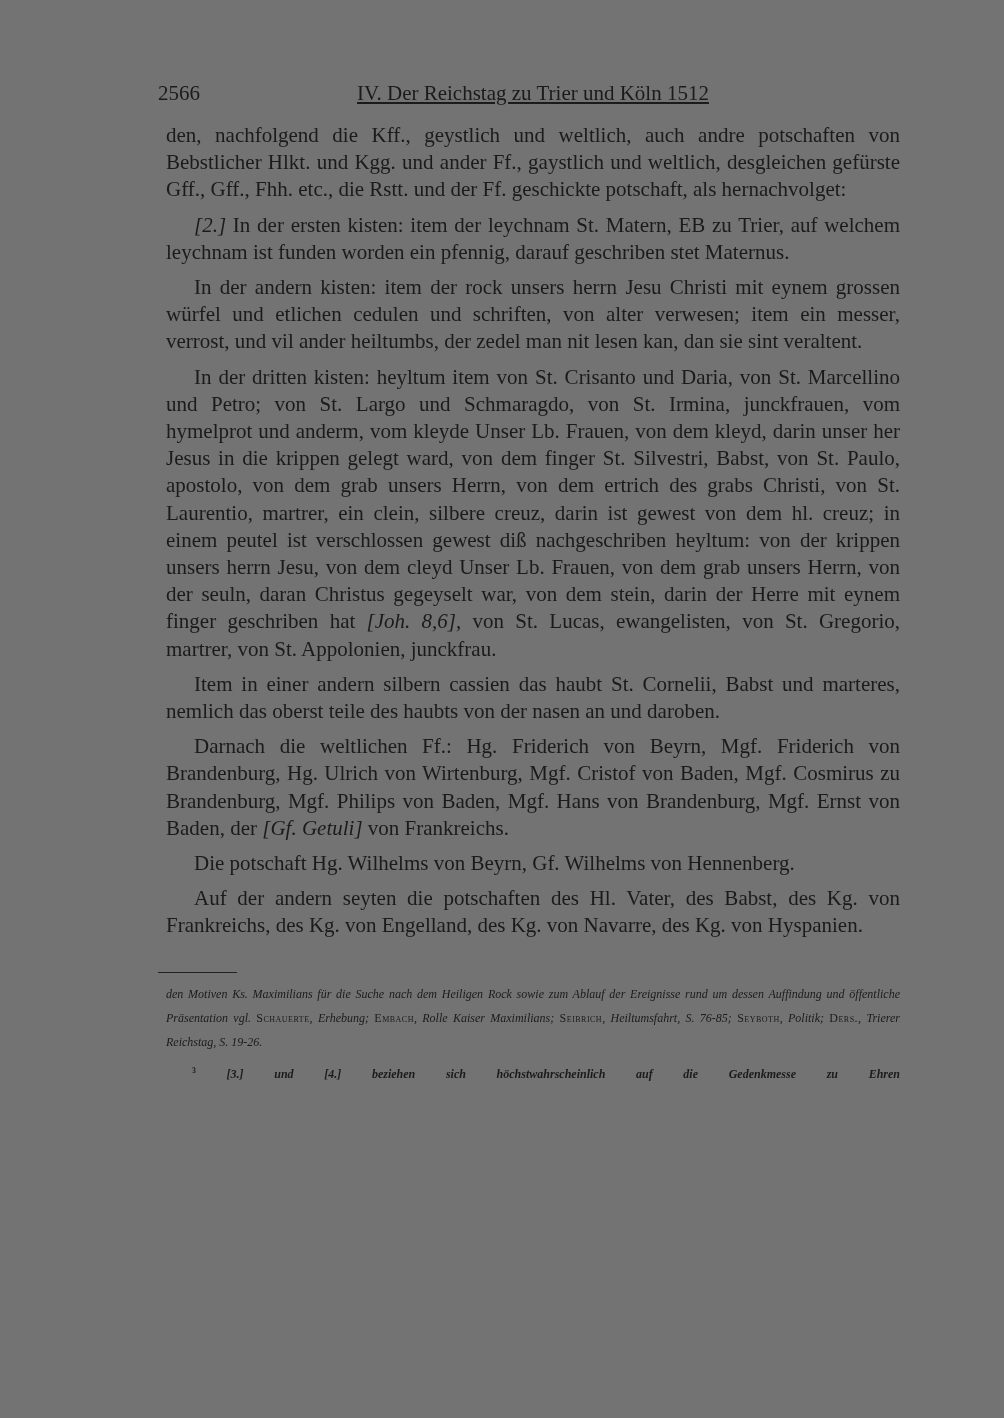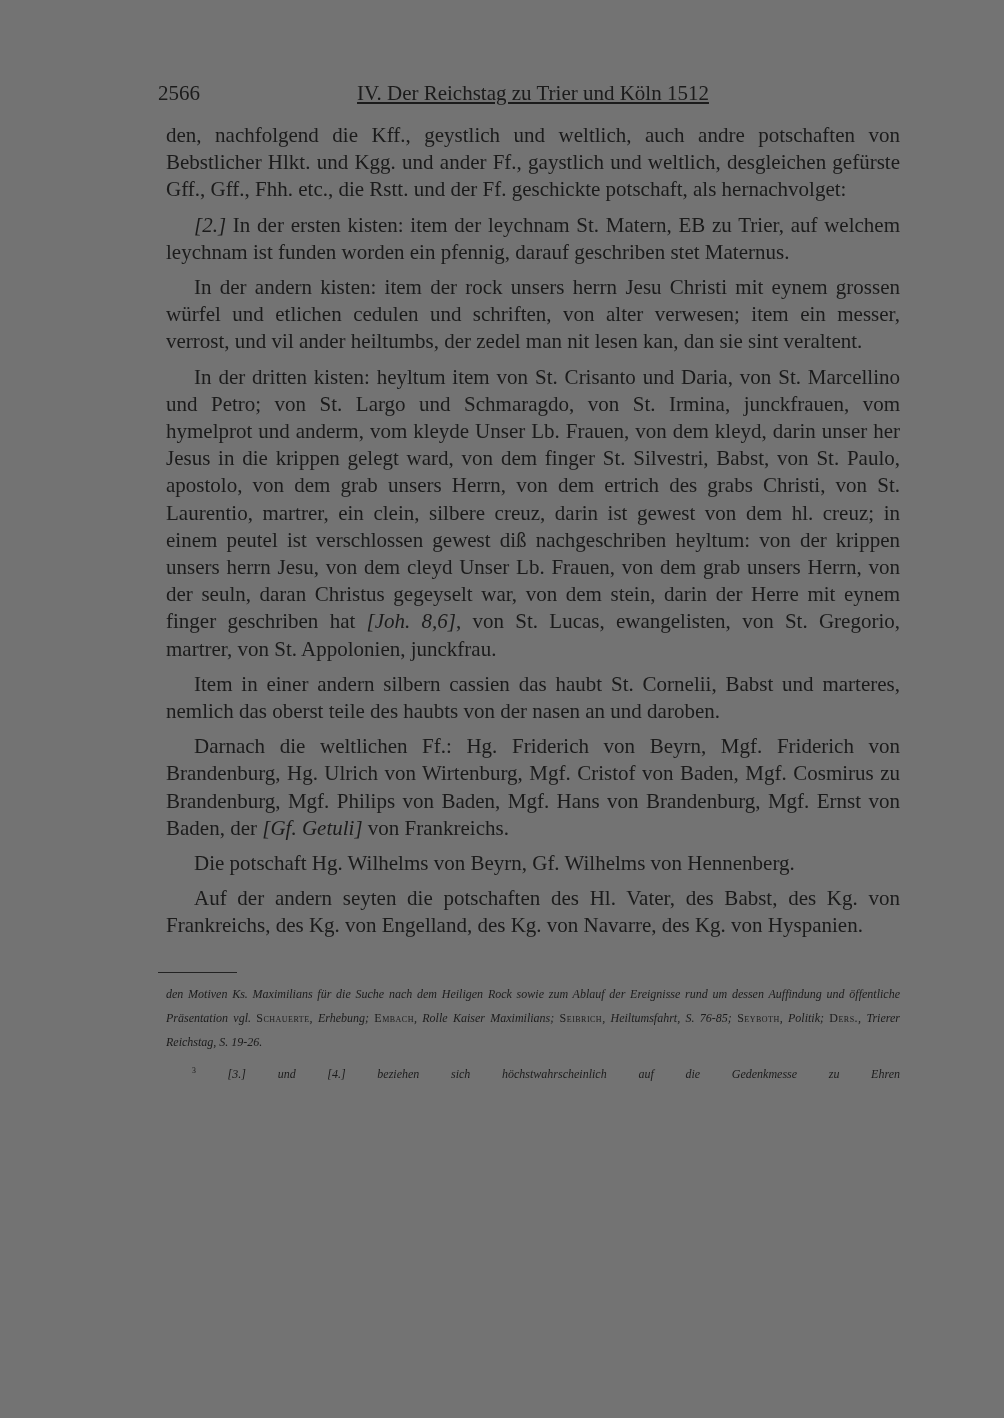--- a/index.html
+++ b/index.html
@@ -63,20 +63,21 @@
   }
   .footnote-text p {
     font-size: 12px;
     line-height: 24.2px;
   }
   .footnote-text p.indent {
     text-indent: 26px;
   }
   .footnote-text p.justify-last {
     text-align-last: justify;
+    font-weight: bold;
   }
   .run-n { font-style: normal; }
   .run-i { font-style: italic; }
   .run-sc {
     font-style: normal;
     font-variant: small-caps;
     letter-spacing: 0.04em;
   }
   .run-sup {
     font-style: normal;

